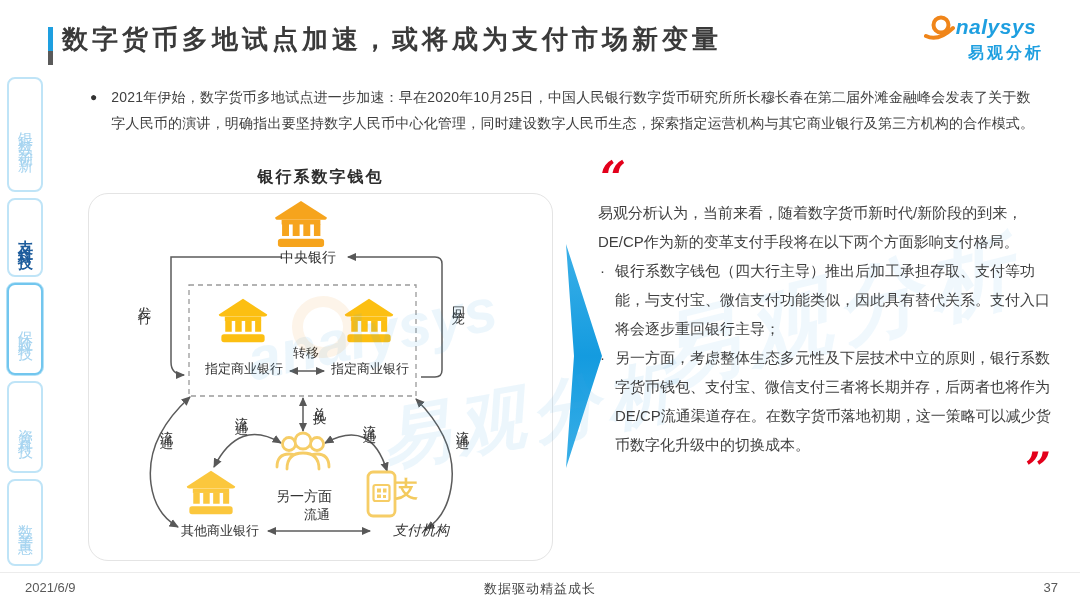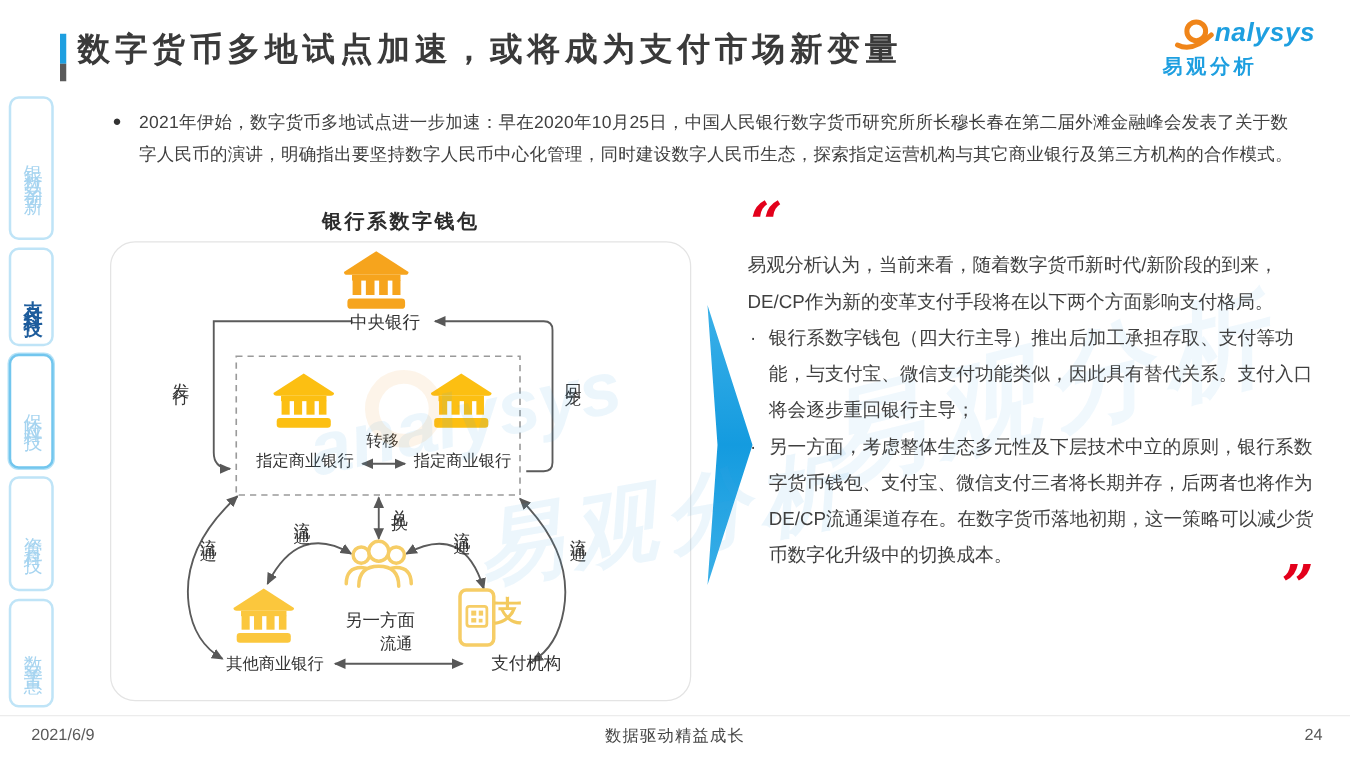--- a/index.html
+++ b/index.html
@@ -8,21 +8,21 @@
     position:relative; overflow:hidden; background:#ffffff;
     font-family:"Liberation Sans","DejaVu Sans",sans-serif; color:#3f3f3f;
   }
   
   .title-accent { position:absolute; left:48px; top:27px; width:5px; height:24px; background:#1e9fe0; }
   .title-accent2 { position:absolute; left:48px; top:51px; width:5px; height:14px; background:#5a5a5a; }
   .page-title {
     position:absolute; left:62px; top:22px; width:760px;
     font-size:26px; font-weight:bold; letter-spacing:4px; color:#3a3a3a; white-space:nowrap;
   }
-  .logo { position:absolute; right:20px; top:12px; width:130px; text-align:left; }
+  .logo { position:absolute; right:36px; top:12px; width:130px; text-align:right; }
   .logo-row { display:flex; align-items:center; justify-content:center; }
   .logo-en { color:#1e9fe0; font-size:21px; font-style:italic; font-weight:bold; letter-spacing:0.5px; }
   .logo-cn { color:#1e9fe0; font-size:16px; font-weight:bold; letter-spacing:3px; margin-top:1px; }
   
   .sidebar { position:absolute; left:7px; top:77px; width:38px; }
   .side-tab {
     width:36px; margin-bottom:6px; border:2px solid #bfe4f7; border-radius:8px; background:#fff;
     display:flex; align-items:center; justify-content:center;
     writing-mode:vertical-rl; text-orientation:upright;
     font-size:15px; letter-spacing:5px; color:#a6d4f0; cursor:pointer;
@@ -174,21 +174,21 @@
   <div class="lbl" style="left:204px; top:150px;">转移</div>
   <div class="lbl vert" style="left:46px; top:102px;">发行</div>
   <div class="lbl vert" style="left:360px; top:102px;">回笼</div>
   <div class="lbl vert" style="left:221px; top:202px;">兑换</div>
   <div class="lbl vert" style="left:143px; top:212px;">流通</div>
   <div class="lbl vert" style="left:271px; top:220px;">流通</div>
   <div class="lbl vert" style="left:68px; top:226px;">流通</div>
   <div class="lbl vert" style="left:364px; top:226px;">流通</div>
   <div class="lbl big c" style="left:185px; top:294px; width:60px;">另一方面</div>
   <div class="lbl c" style="left:88px; top:328px; width:86px;">其他商业银行</div>
-  <div class="lbl big c" style="left:300px; top:328px; width:64px;">支付机构</div>
+  <div class="lbl big c" style="left:300px; top:328px; width:64px;font-style:italic;">支付机构</div>
   <div class="lbl" style="left:215px; top:312px;">流通</div>
   <div class="pay-char">支</div>
 </div>
 
 <svg class="flow-arrow" width="46" height="236" viewBox="0 0 46 236">
   <defs>
     <linearGradient id="bluegrad" x1="0" y1="0" x2="0" y2="1">
       <stop offset="0" stop-color="#3bb0e8"></stop>
       <stop offset="0.5" stop-color="#149bdf"></stop>
       <stop offset="1" stop-color="#3bb0e8"></stop>
@@ -214,14 +214,14 @@
       <span class="mark">·</span>
       <span>另一方面，考虑整体生态多元性及下层技术中立的原则，银行系数字货币钱包、支付宝、微信支付三者将长期并存，后两者也将作为DE/CP流通渠道存在。在数字货币落地初期，这一策略可以减少货币数字化升级中的切换成本。</span>
     </div>
   </div>
   <div class="quote close">”</div>
 </div>
 
 <div class="footer">
   <span class="footer-date">2021/6/9</span>
   <span class="footer-slogan">数据驱动精益成长</span>
-  <span class="footer-page">24</span>
+  <span class="footer-page">37</span>
 </div>
 
 </body></html>

